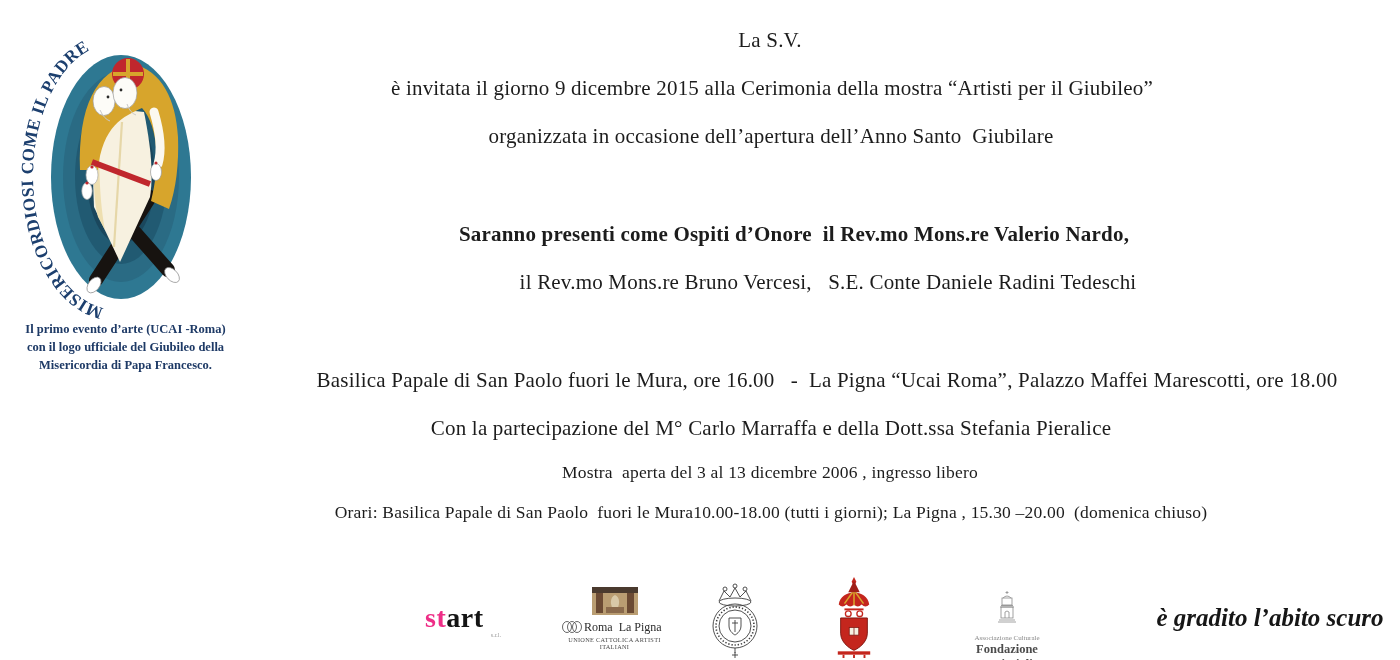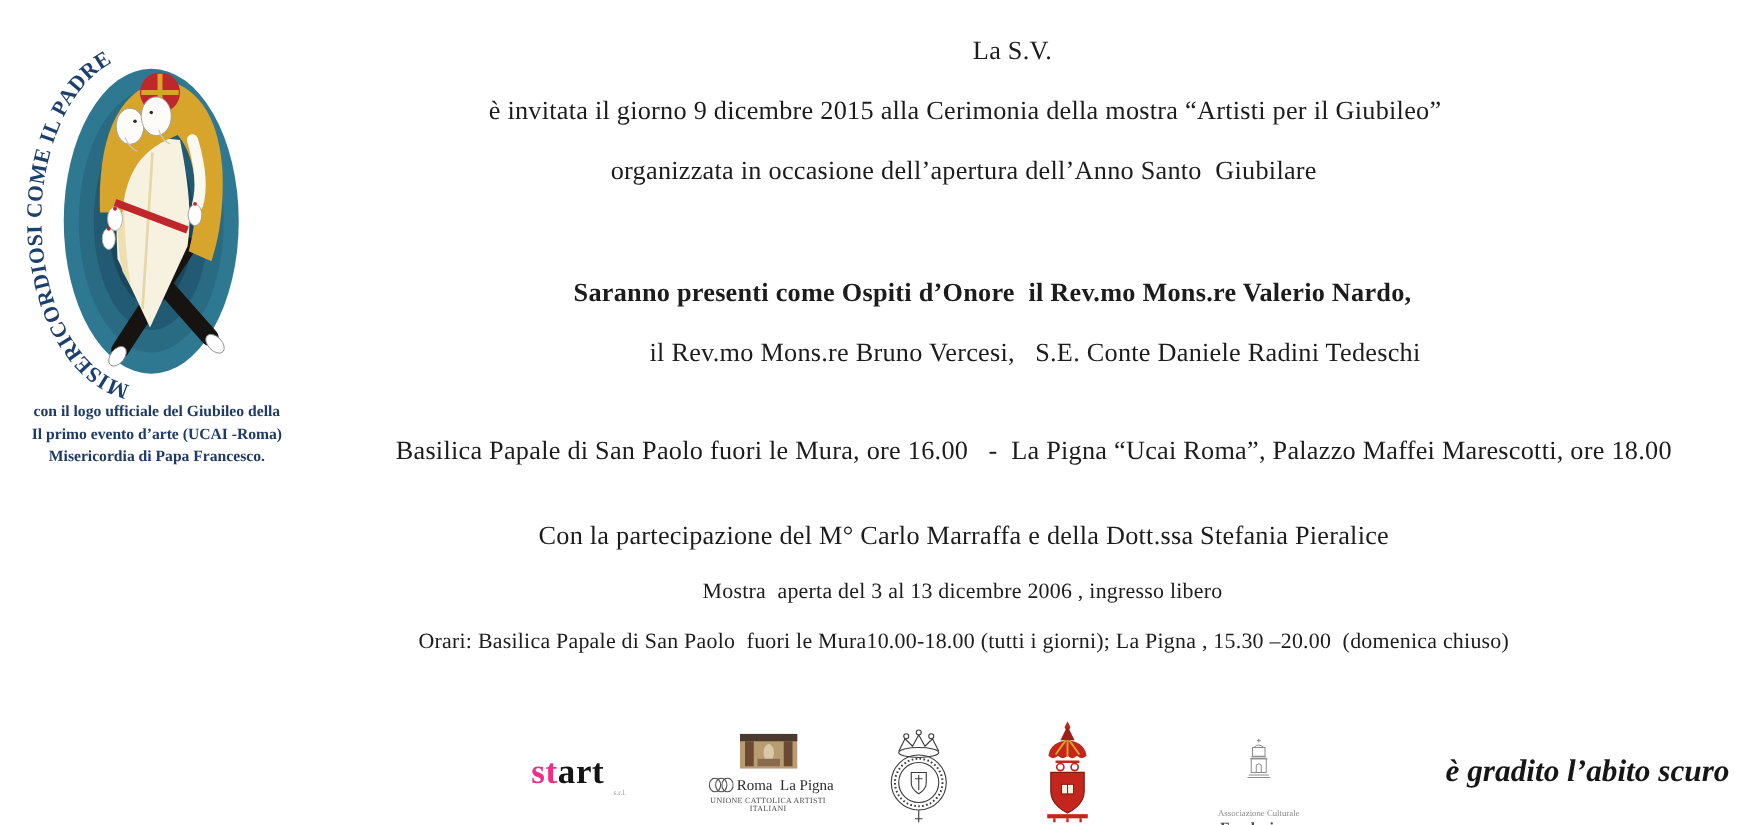--- a/index.html
+++ b/index.html
@@ -16,26 +16,26 @@
   .line {
     position: absolute;
     transform: translateX(-50%);
     white-space: pre;
     font-size: 21px;
     letter-spacing: 0.2px;
     color: #1c1c1c;
   }
   .line.small { font-size: 17.5px; }
 
-  .l1 { left: 770px; top: 28px; margin-left: 40px; }
+  .l1 { left: 770px; top: 28px; }
   .l2 { left: 772px; top: 76px; }
   .l3 { left: 771px; top: 124px; }
   .l4 { left: 794px; top: 222px; font-weight: bold; }
   .l5 { left: 828px; top: 270px; }
-  .l6 { left: 827px; top: 348px; }
+  .l6 { left: 827px; top: 368px; }
   .l7 { left: 771px; top: 416px; }
   .l8 { left: 770px; top: 462px; }
   .l9 { left: 771px; top: 502px; }
 
   
   .logo-block {
     position: absolute;
     left: 8px; top: 12px;
     width: 240px; height: 375px;
   }
@@ -55,27 +55,27 @@
 
   .start-logo { left: 425px; top: 604px; width: 90px; font-family: Liberation Serif, serif; text-align: left; }
   .start-logo .start-word { font-size: 28px; font-weight: bold; letter-spacing: 0.5px; line-height: 28px; }
   .start-logo .st { color: #ee2e87; }
   .start-logo .art { color: #141414; }
   .start-logo .srl { display: block; text-align: right; font-size: 6px; color: #999; margin-top: 0px; padding-right: 14px; }
 
   .pigna-logo { left: 562px; top: 587px; width: 105px; }
   .pigna-logo .pigna-title { font-size: 12px; color: #2b2b2b; margin-top: 1px; white-space: pre; }
   .pigna-logo .pigna-sub { font-size: 6.3px; letter-spacing: 0.3px; color: #4a4a4a; margin-top: 1px; }
-  .pigna-title-row { display: flex; align-items: center; justify-content: flex-end; gap: 2px; }
+  .pigna-title-row { display: flex; align-items: center; justify-content: flex-start; gap: 2px; }
 
   .seal-logo { left: 703px; top: 582px; width: 64px; }
   .umbraculum-logo { left: 832px; top: 576px; width: 44px; }
 
   .omiccioli-logo { left: 952px; top: 590px; width: 110px; font-family: "Liberation Serif", serif; }
-  .omiccioli-logo .assoc { font-size: 7px; color: #8a8a8a; margin-top: 18px; }
+  .omiccioli-logo .assoc { font-size: 7px; color: #8a8a8a; margin-top: 6px; }
   .omiccioli-logo .fond { font-size: 12.5px; font-weight: bold; color: #4c4c4c; }
 
   .dress-code {
     position: absolute;
     left: 1270px; top: 604px;
     transform: translateX(-50%);
     white-space: pre;
     font-style: italic;
     font-size: 25px;
     color: #161616;
@@ -126,22 +126,22 @@
 
     <defs>
       <path id="arcText" d="M 96 296 A 81 132 0 0 1 117 33" fill="none"></path>
     </defs>
     <text font-family="Liberation Serif, serif" font-weight="bold" font-size="17.5" letter-spacing="0.5" fill="#1c3f6e">
       <textPath href="#arcText" startOffset="0" textLength="305" lengthAdjust="spacingAndGlyphs">MISERICORDIOSI COME IL PADRE</textPath>
     </text>
   </svg>
 
   <div class="logo-caption">
+    <div>Il primo evento d’arte (UCAI -Roma)</div>
     <div>con il logo ufficiale del Giubileo della</div>
-    <div>Il primo evento d’arte (UCAI -Roma)</div>
     <div>Misericordia di Papa Francesco.</div>
   </div>
 </aside>
 
 <main>
   <div class="line l1">La S.V.</div>
   <div class="line l2">è invitata il giorno 9 dicembre 2015 alla Cerimonia della mostra “Artisti per il Giubileo”</div>
   <div class="line l3">organizzata in occasione dell’apertura dell’Anno Santo  Giubilare</div>
   <div class="line l4">Saranno presenti come Ospiti d’Onore  il Rev.mo Mons.re Valerio Nardo,</div>
   <div class="line l5">il Rev.mo Mons.re Bruno Vercesi,   S.E. Conte Daniele Radini Tedeschi</div>

